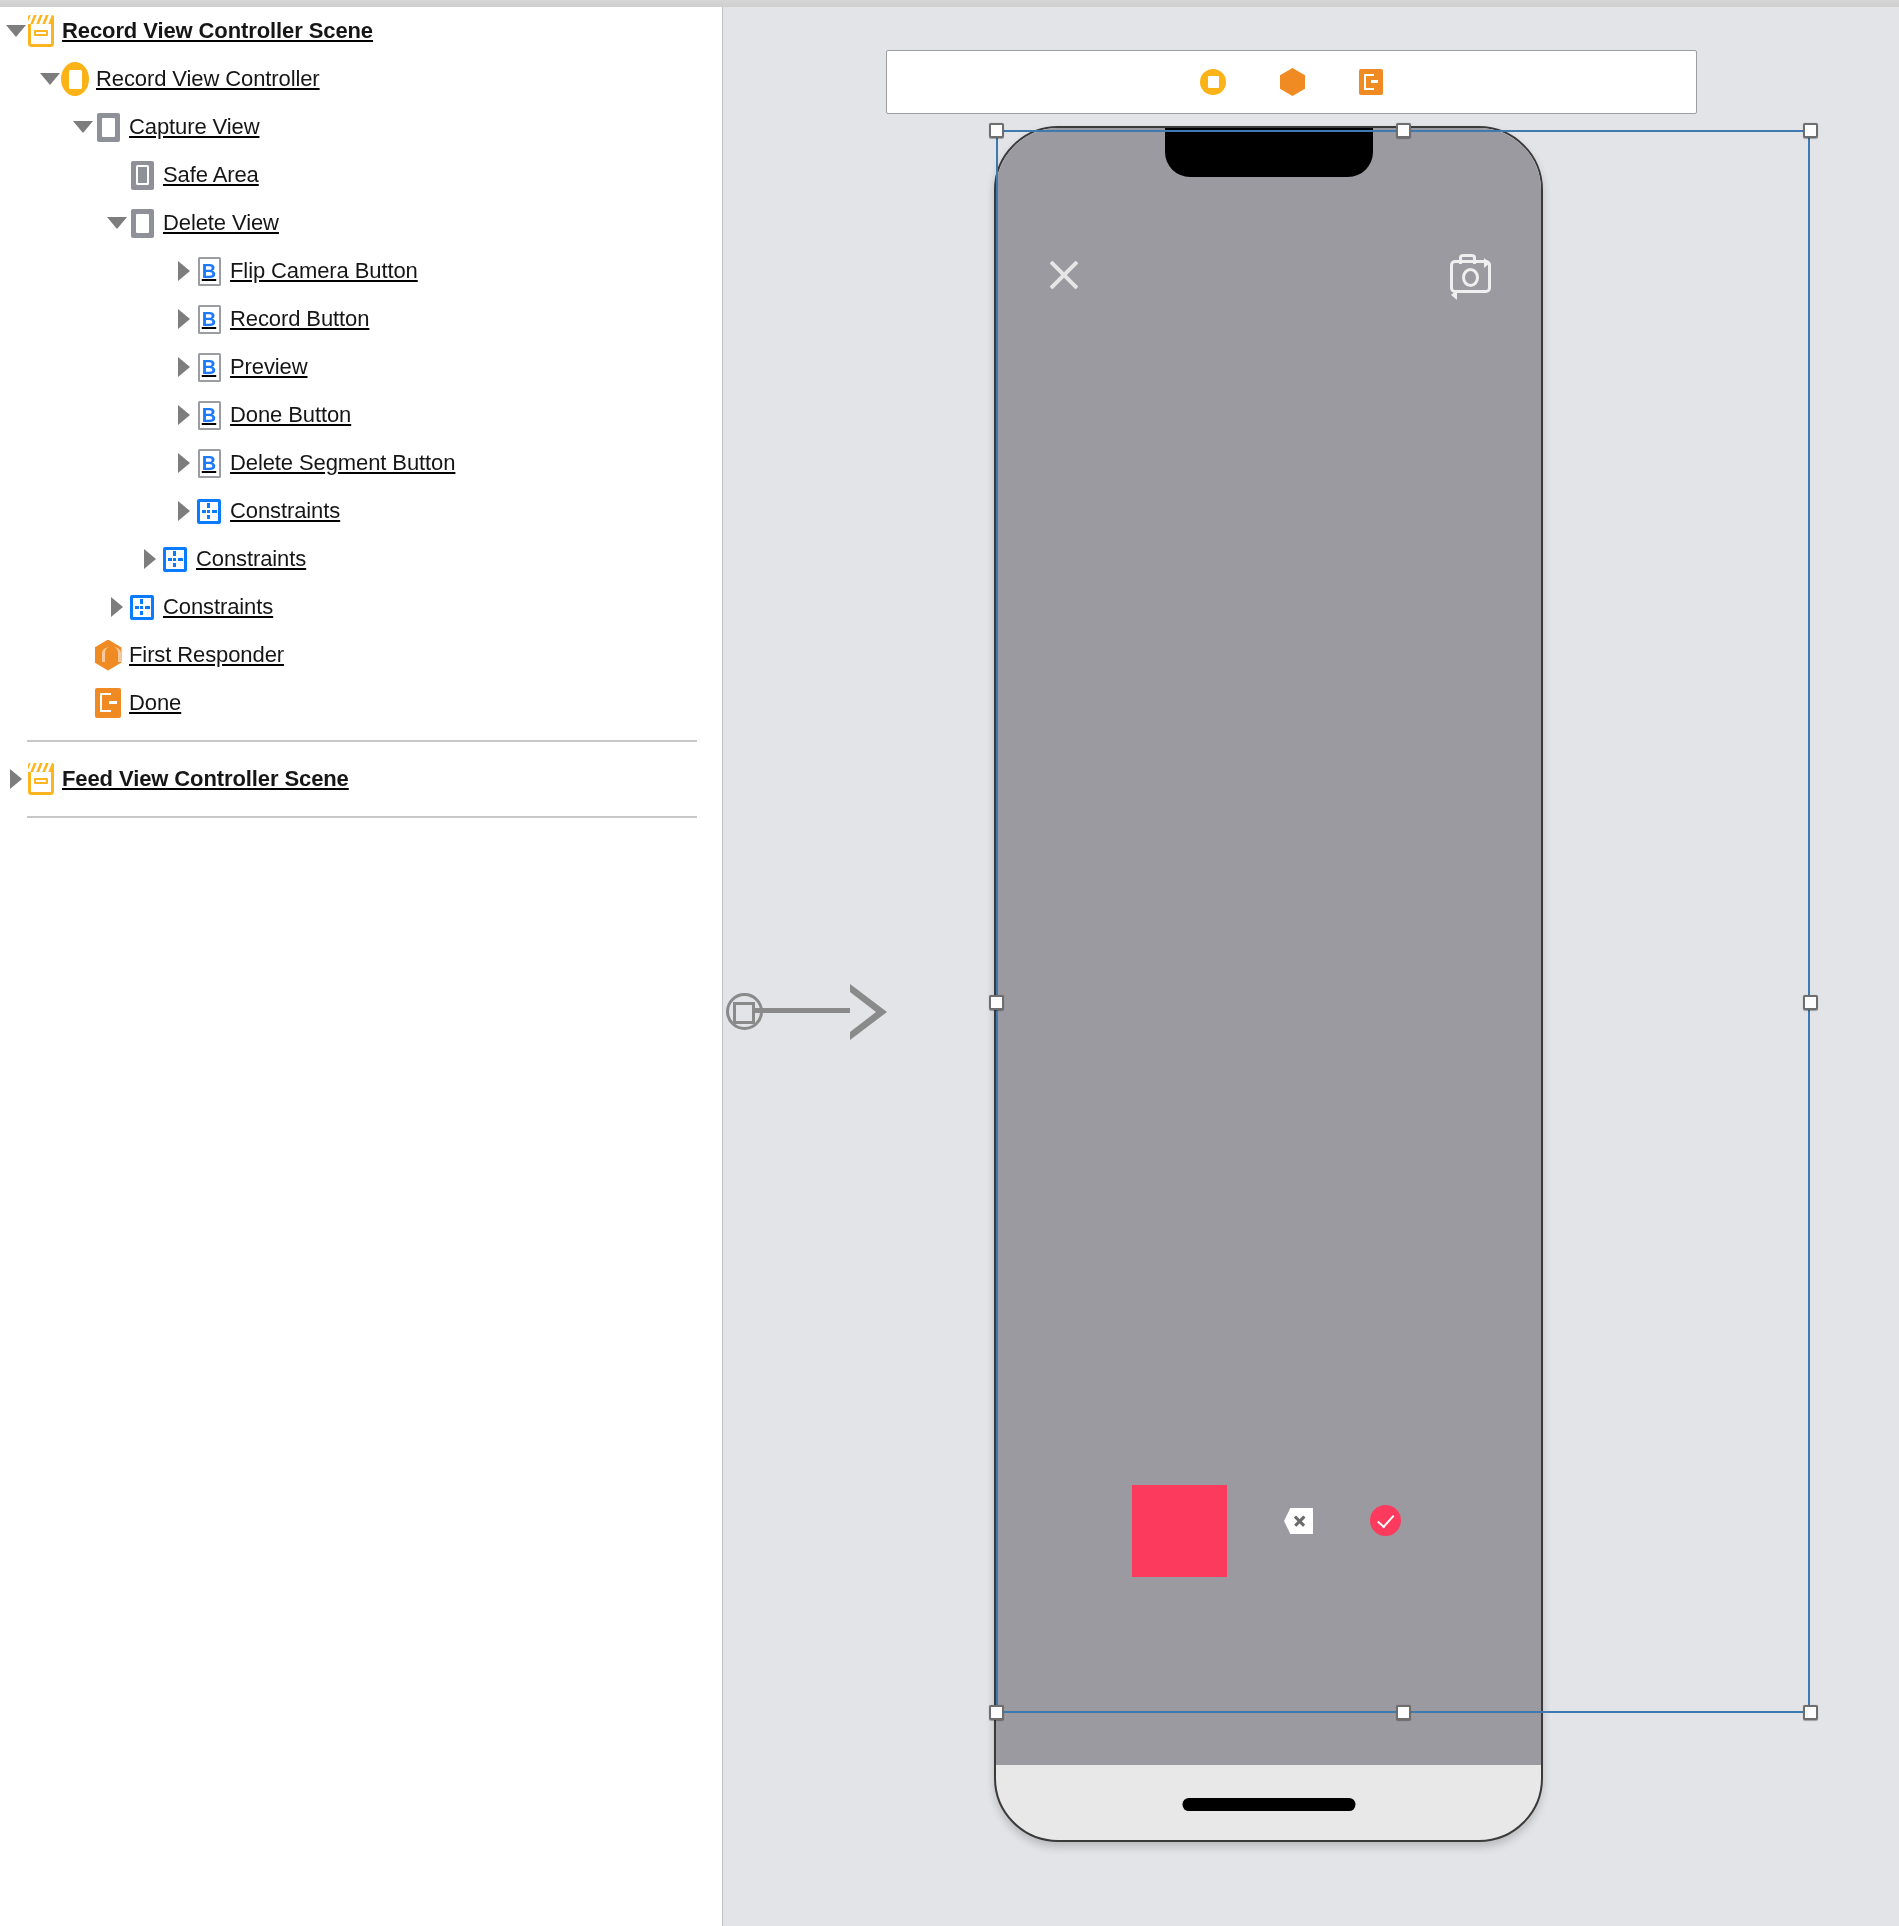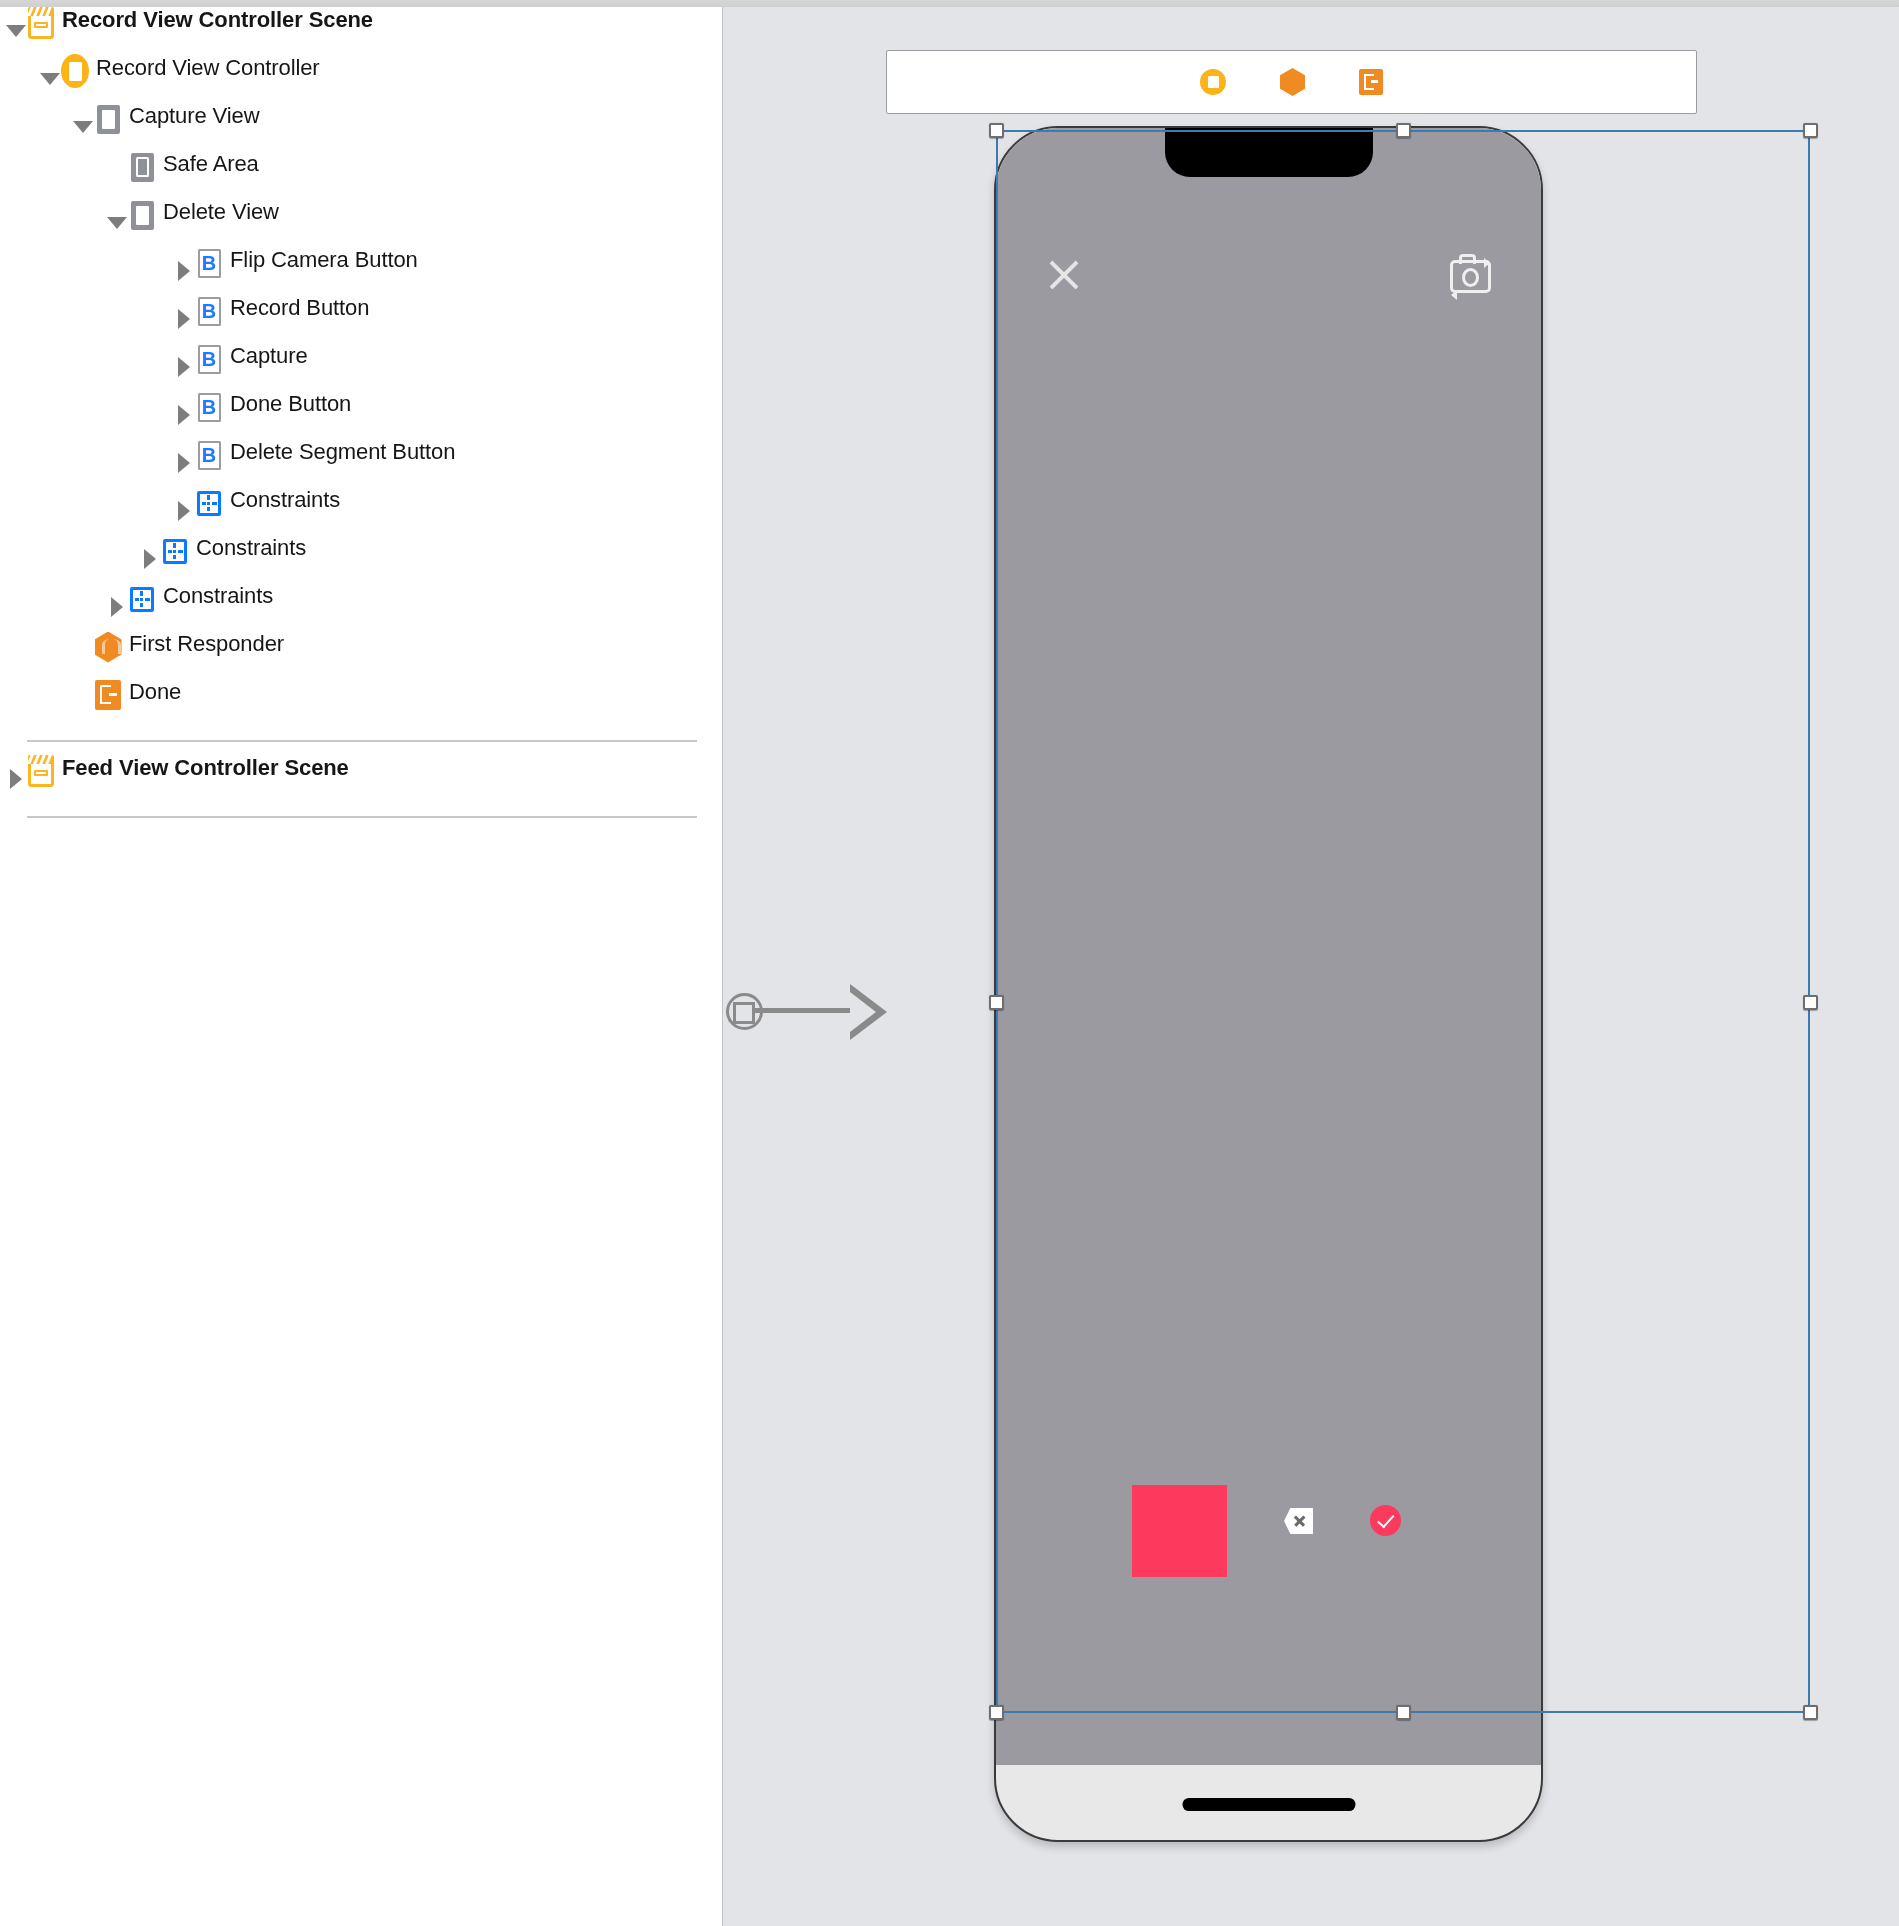--- a/index.html
+++ b/index.html
@@ -24,22 +24,23 @@
     background:#ffffff;
     border-right:1.5px solid #bfc2c7;
     box-sizing:border-box;
     overflow:hidden;
   }
   .tree{position:relative;width:100%;}
 
   .row{
     position:relative;
     height:48px;
-    display:flex;
+    display:flex;align-items:center;
     box-sizing:border-box;
+    text-decoration:underline;
   }
   .row.selected{background:#dedede;}
 
   .tw{flex:0 0 auto;}
 
   
   .tri{
     width:22px;height:48px;
     display:flex;align-items:center;justify-content:center;
     flex:0 0 22px;
@@ -453,21 +454,21 @@
         <div class="row">
           <div class="tw" style="width:173px"></div>
           <div class="tri right">
             <i></i>
           </div>
           <div class="iconbox">
             <div class="ic-btn">
               <i>B</i>
             </div>
           </div>
-          <div class="label">Capture</div>
+          <div class="label">Preview</div>
         </div>
         <div class="row">
           <div class="tw" style="width:173px"></div>
           <div class="tri right">
             <i></i>
           </div>
           <div class="iconbox">
             <div class="ic-btn">
               <i>B</i>
             </div>

